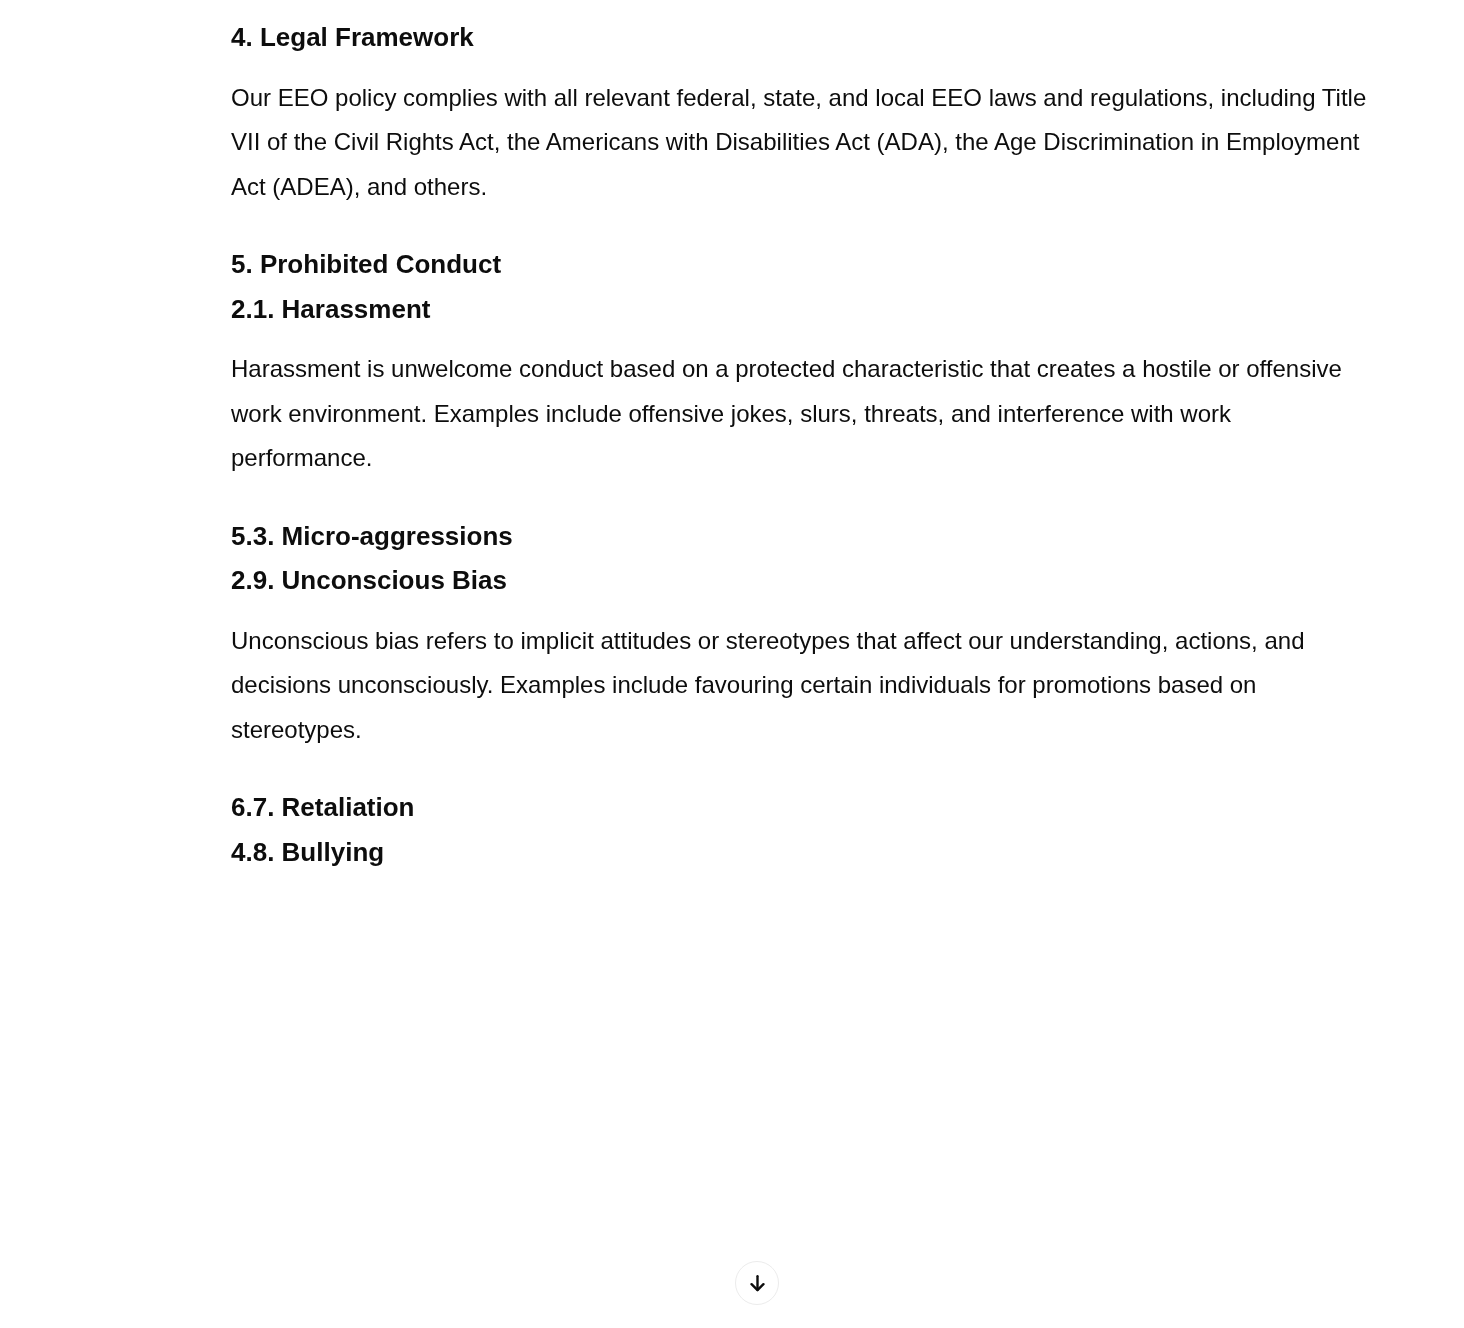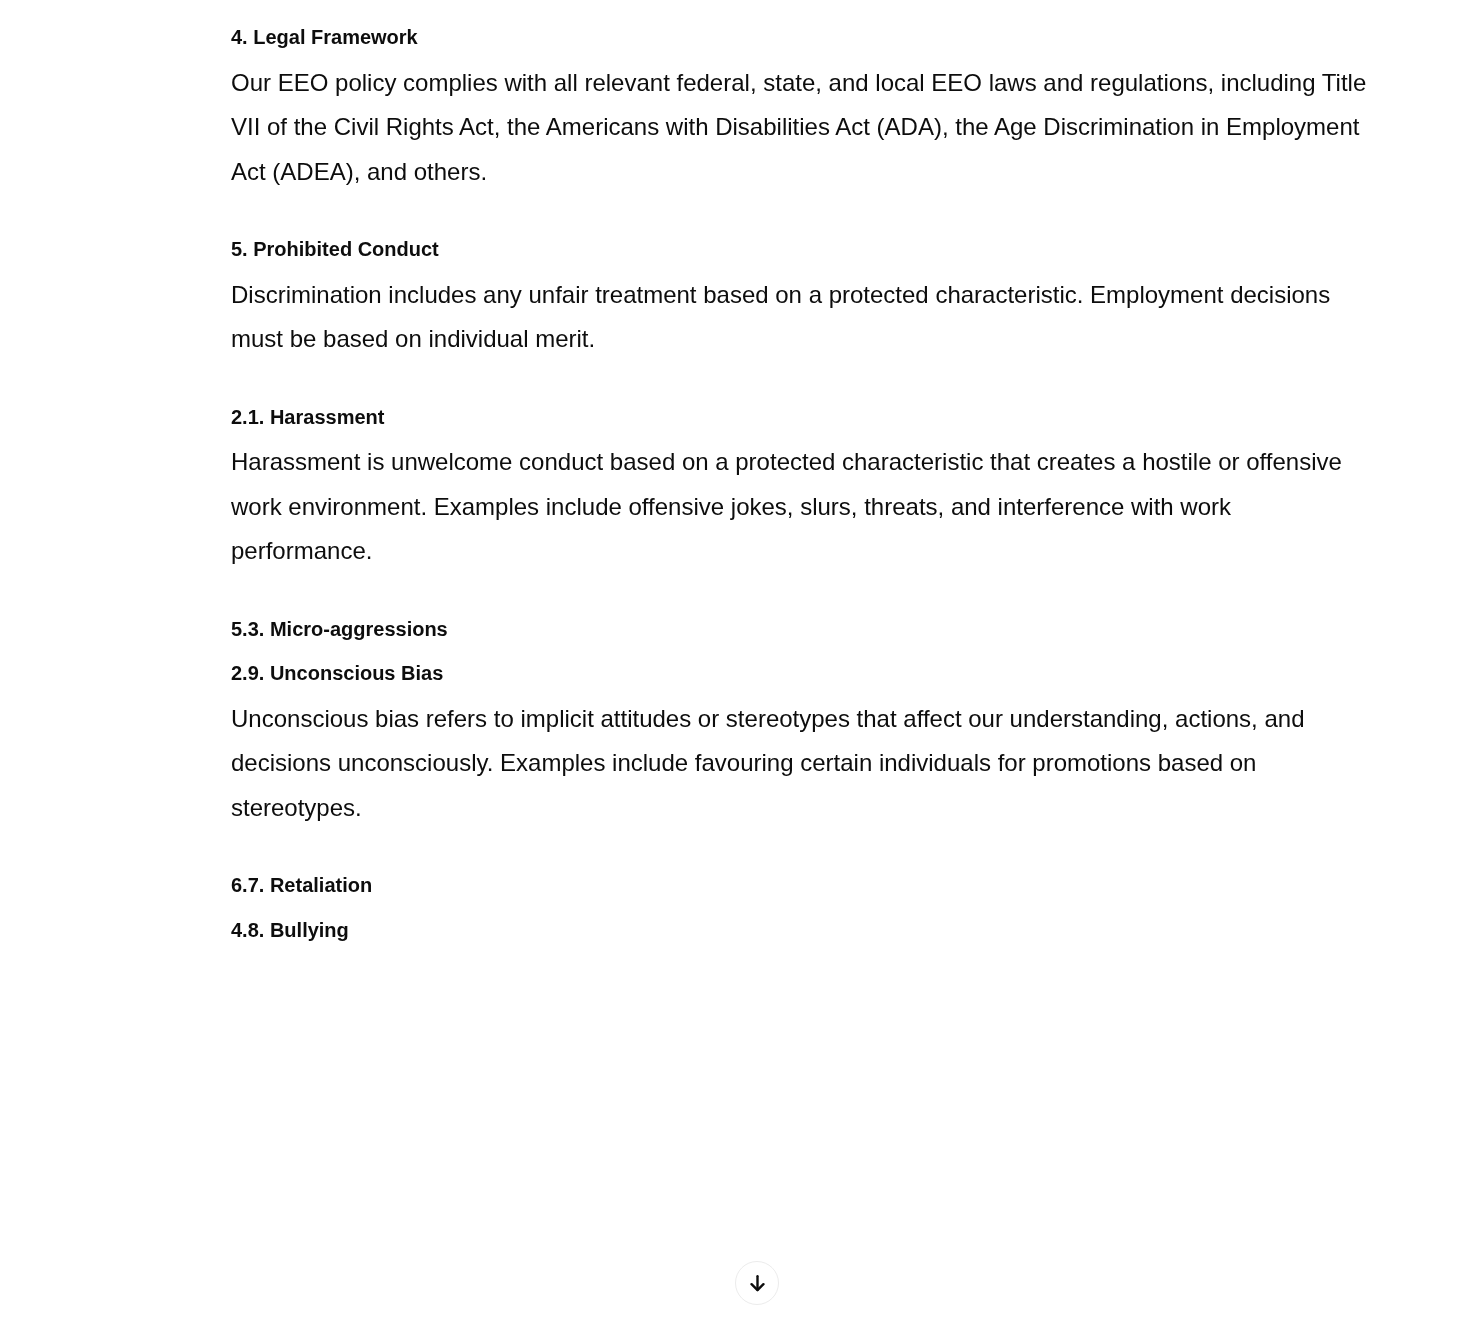--- a/index.html
+++ b/index.html
@@ -15,27 +15,27 @@
   }
   .content {
     position: absolute;
     left: 231px;
     top: 15px;
     width: 1140px;
     font-size: 24px;
     line-height: 44.5px;
   }
   .content h3 {
-    font-size: 20px;
+    font-size: 26px;
     line-height: 44.5px;
     font-weight: 700;
     margin: 0;
   }
   .content p {
-    margin: 1px 0 33px 0;
+    margin: 16px 0 33px 0;
   }
   .scroll-btn {
     position: absolute;
     left: 735px;
     top: 1261px;
     width: 44px;
     height: 44px;
     box-sizing: border-box;
     border-radius: 50%;
     background: #ffffff;
@@ -57,21 +57,20 @@
   <section>
     <h3>4. Legal Framework</h3>
     <p>Our EEO policy complies with all relevant federal, state, and local EEO laws and regulations, including Title VII of the Civil Rights Act, the Americans with Disabilities Act (ADA), the Age Discrimination in Employment Act (ADEA), and others.</p>
   </section>
 
   <section>
     <h3>5. Prohibited Conduct</h3>
   </section>
 
   <section>
-    <p>Discrimination includes any unfair treatment based on a protected characteristic. Employment decisions must be based on individual merit.</p>
   </section>
 
   <section>
     <h3>2.1. Harassment</h3>
     <p>Harassment is unwelcome conduct based on a protected characteristic that creates a hostile or offensive work environment. Examples include offensive jokes, slurs, threats, and interference with work performance.</p>
   </section>
 
   <section>
     <h3>5.3. Micro-aggressions</h3>
   </section>

